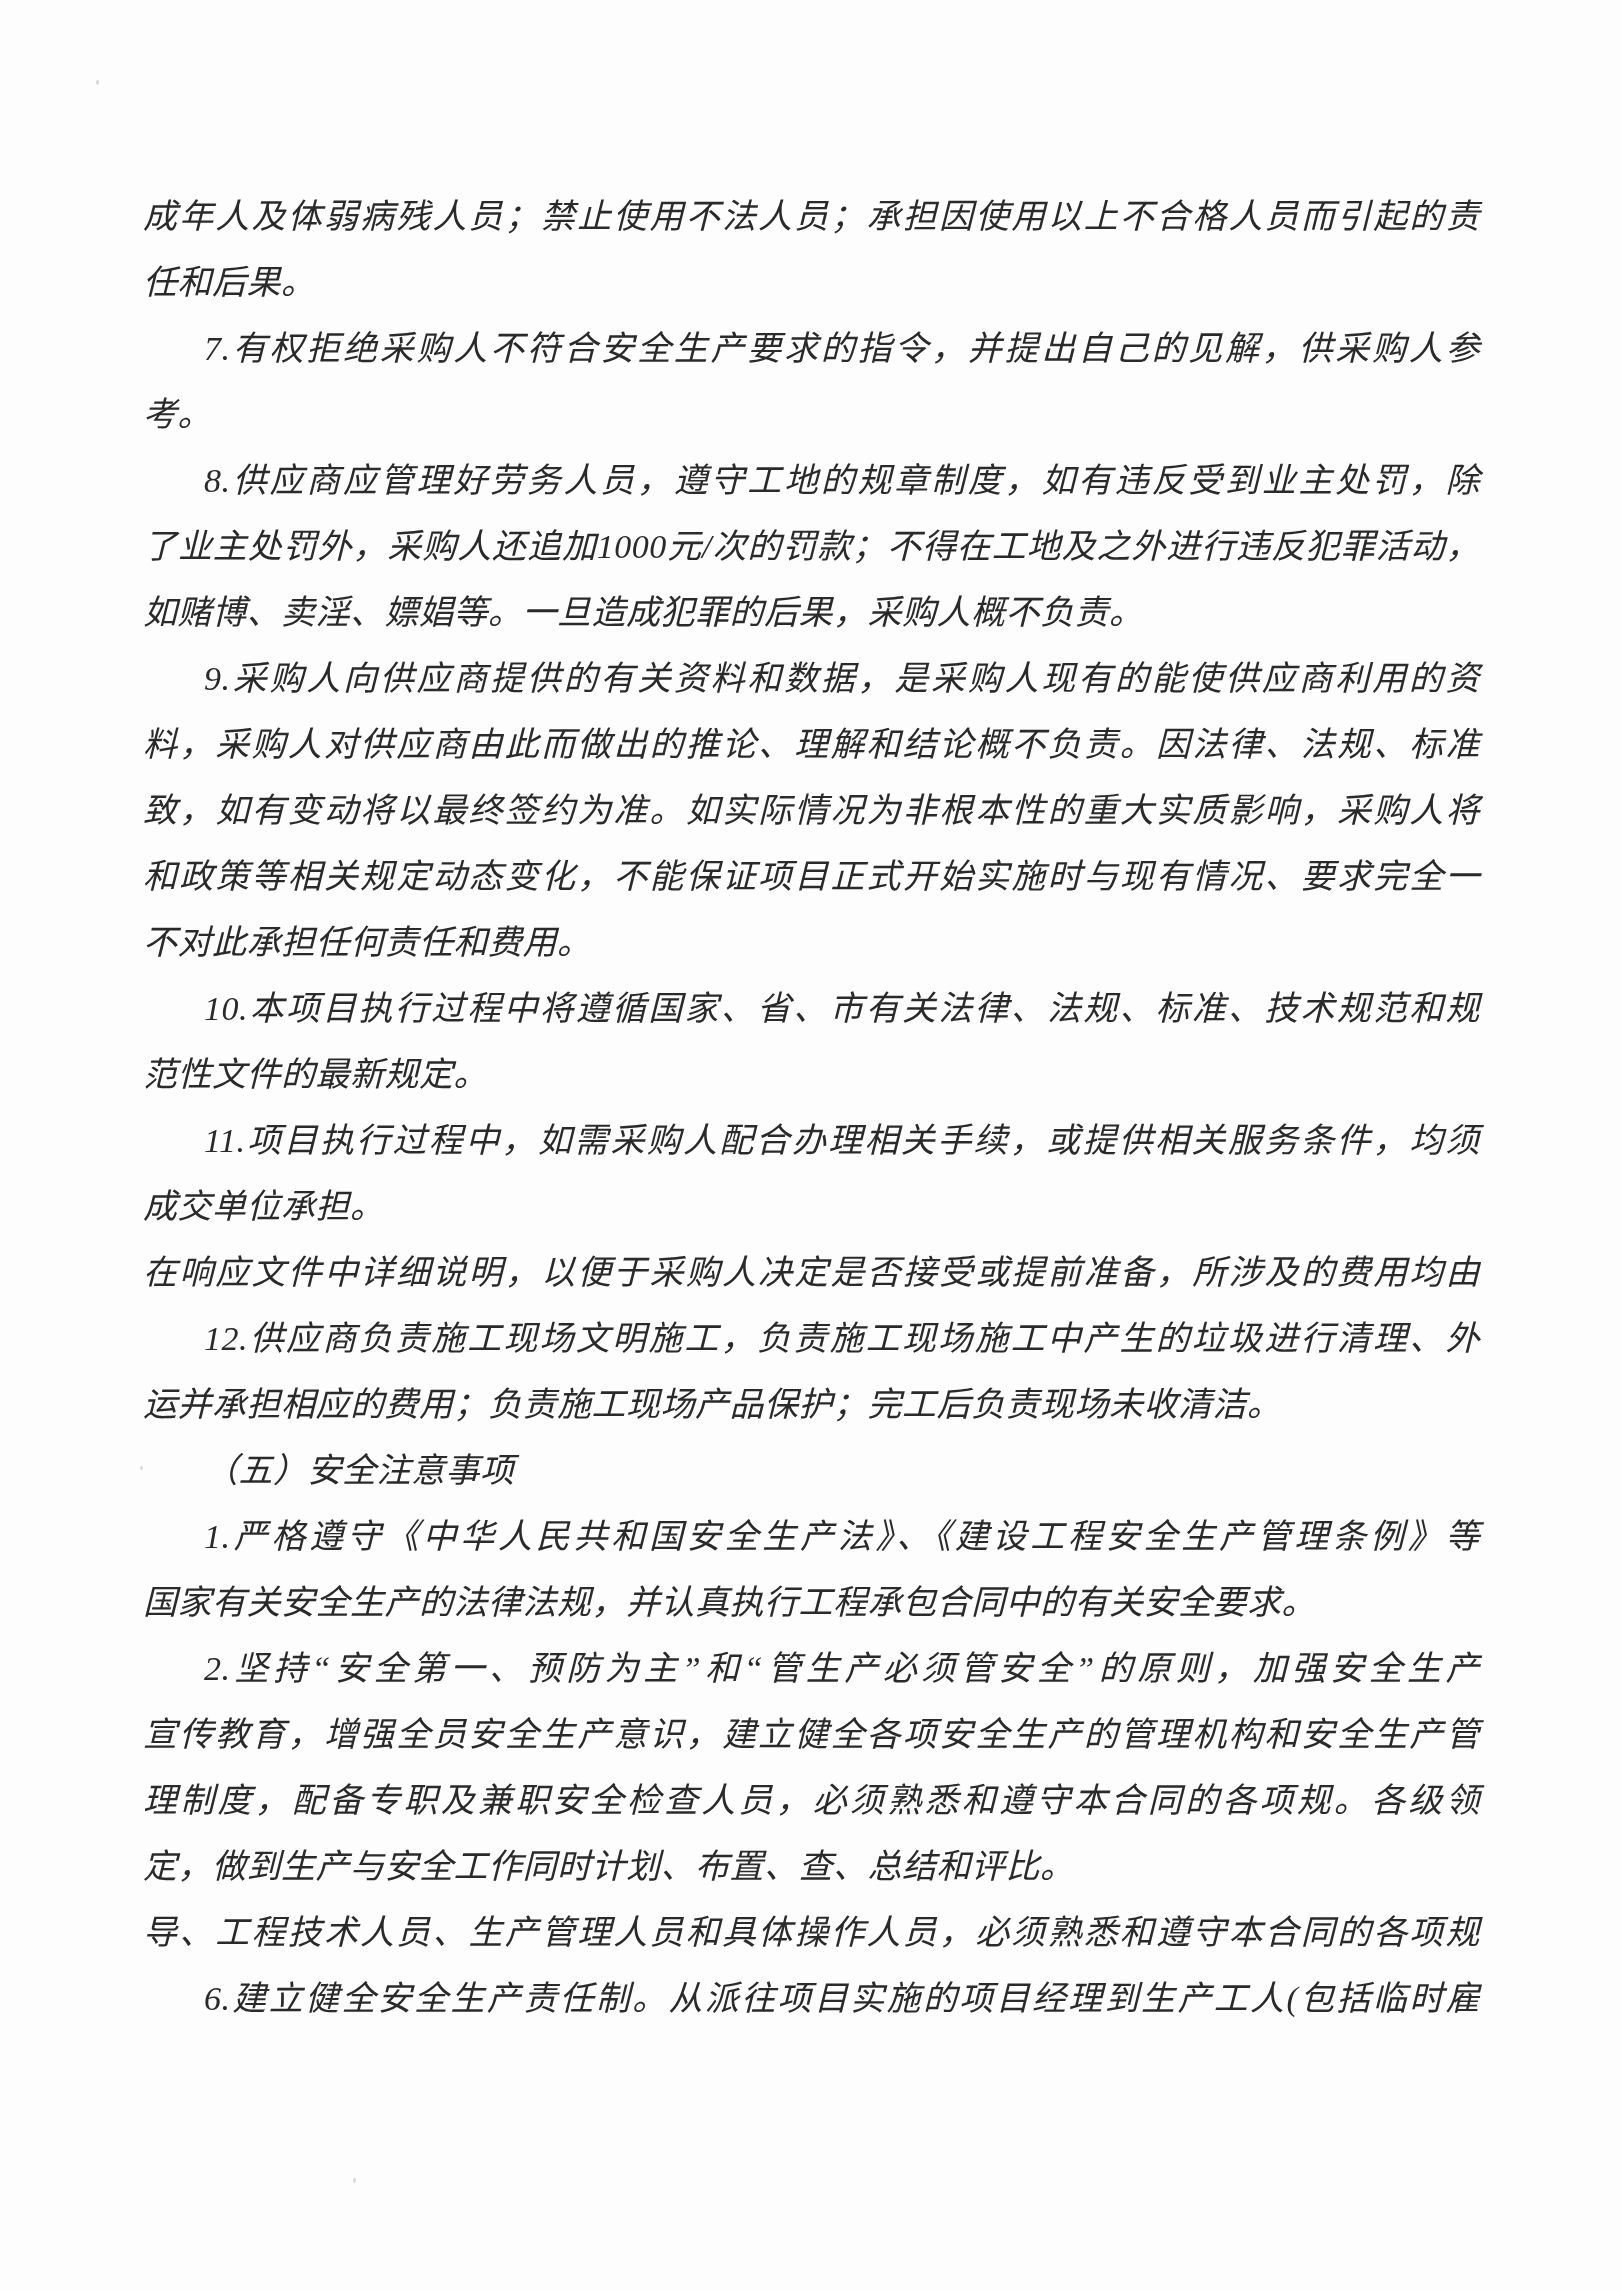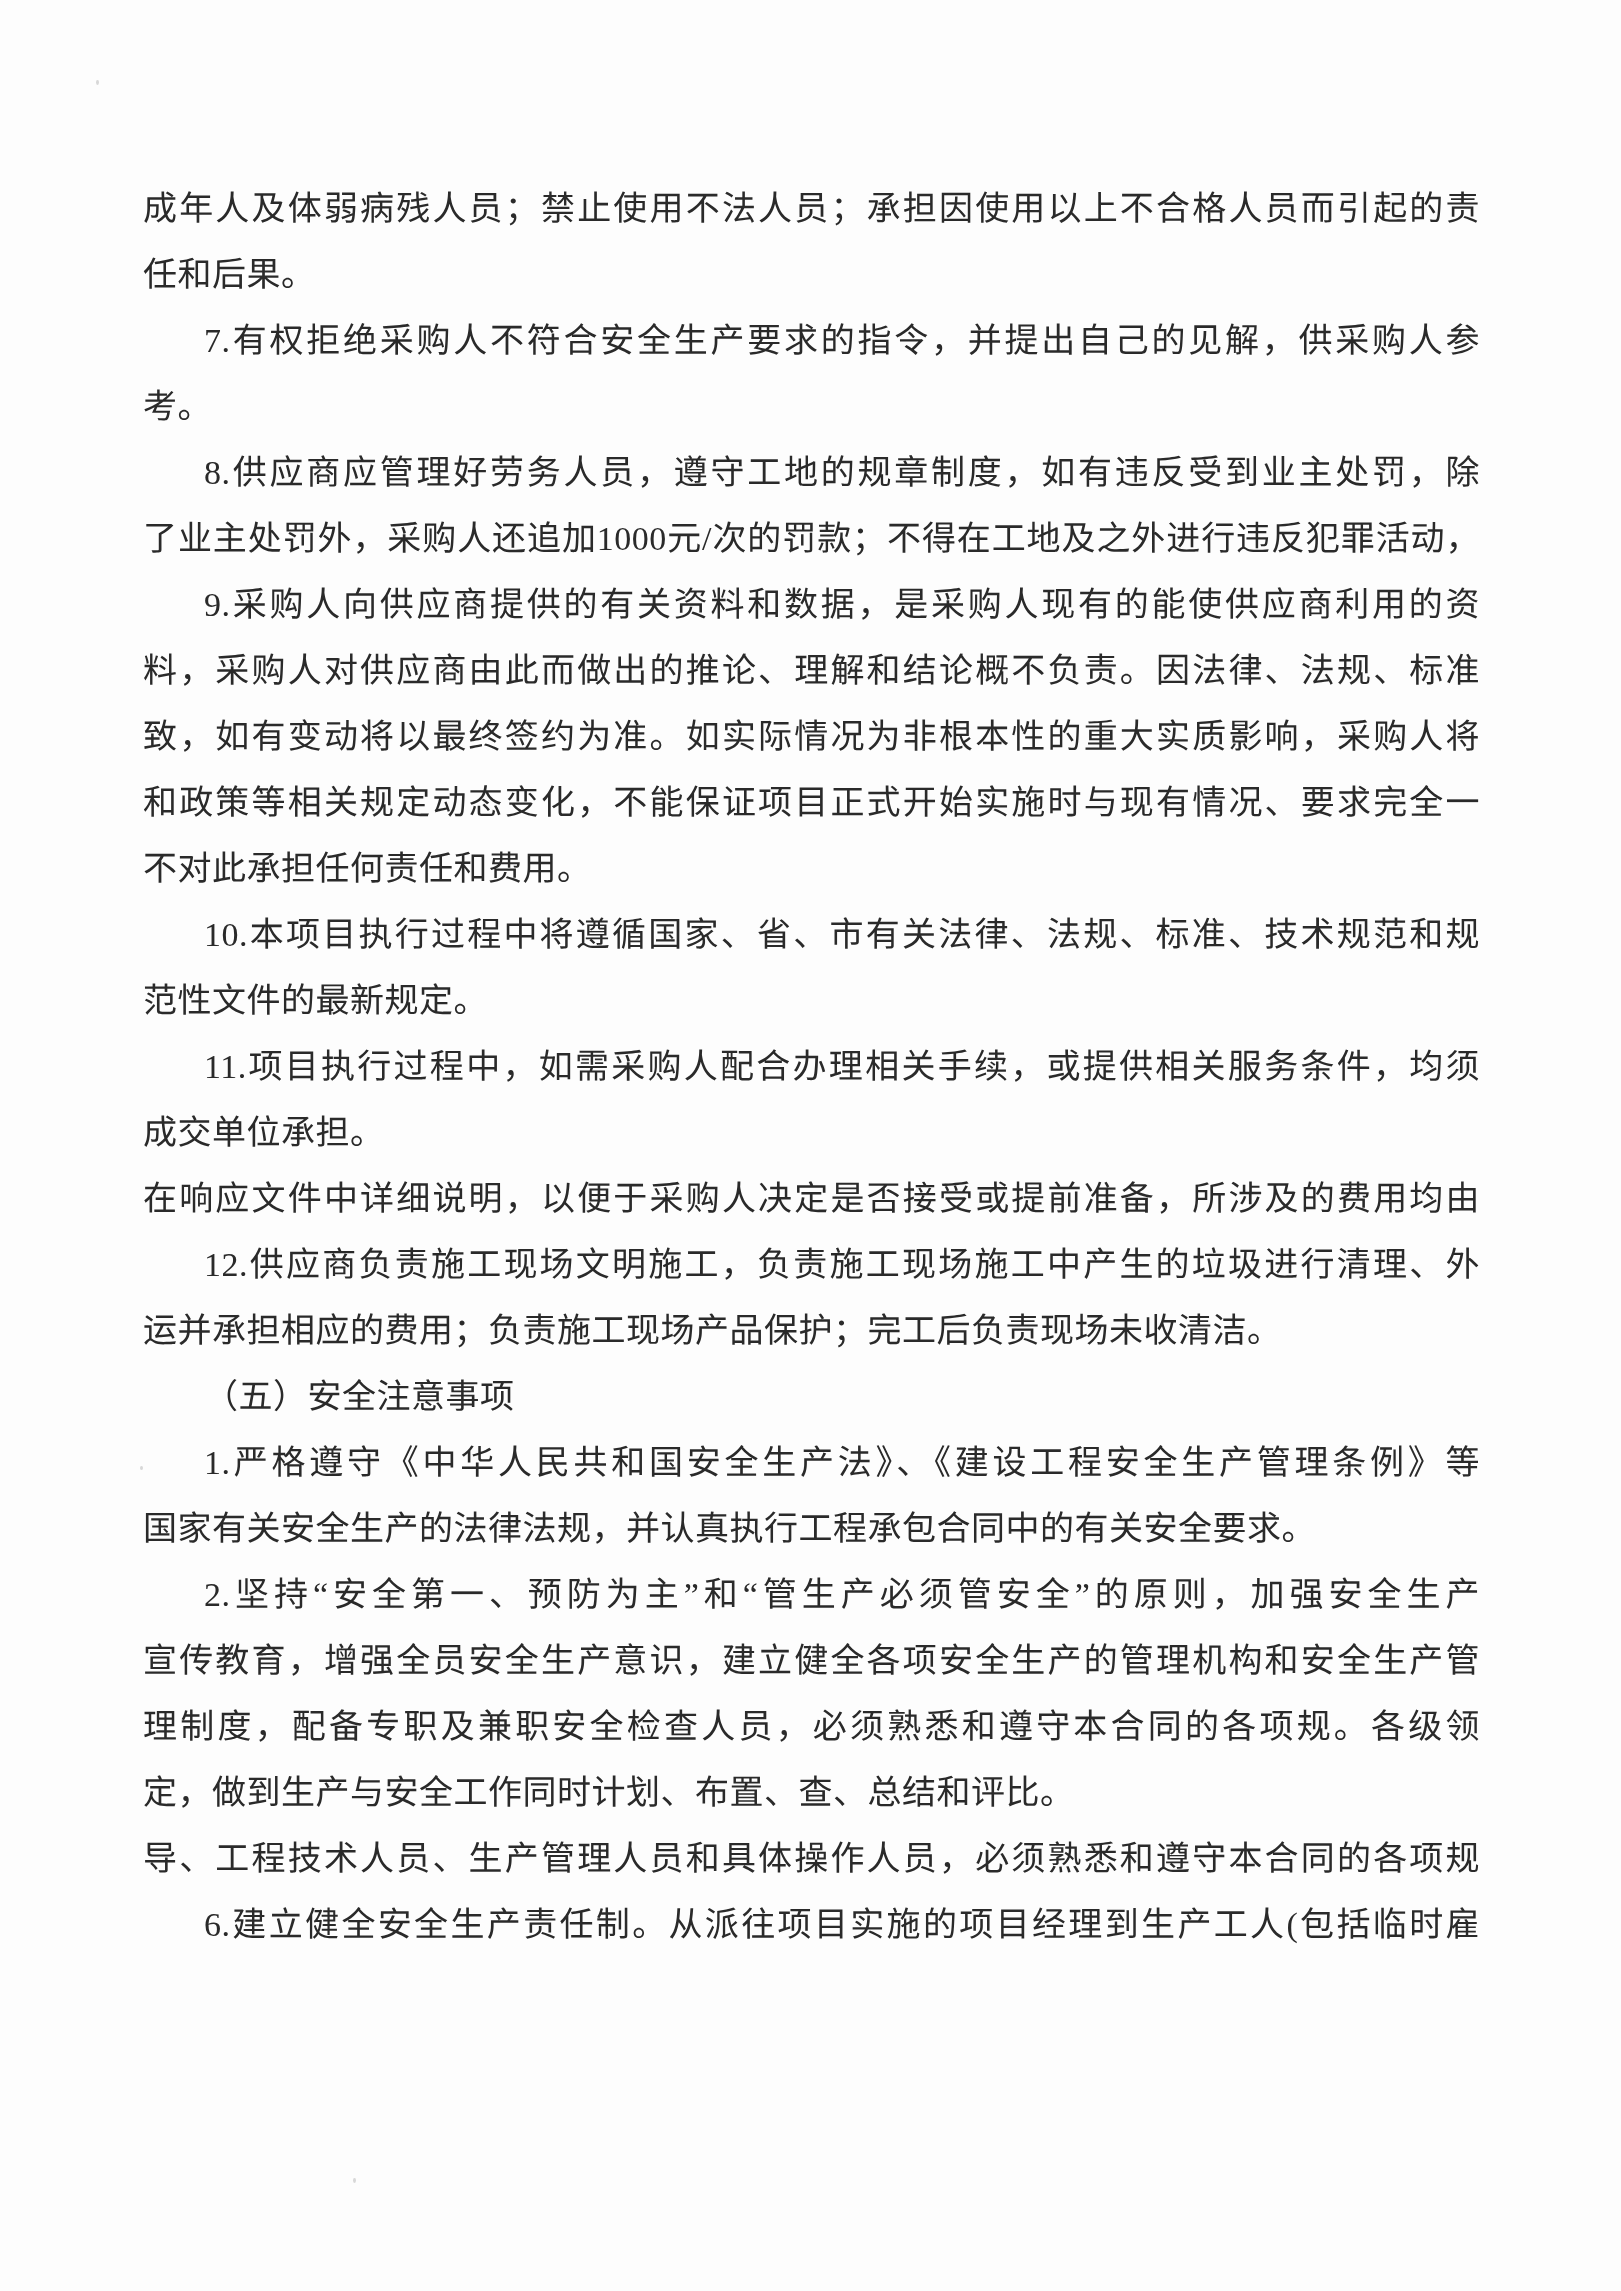--- a/index.html
+++ b/index.html
@@ -12,22 +12,23 @@
     width: 1621px;
     height: 2292px;
     margin: 0 auto;
     background: #fdfdfd;
     overflow: hidden;
     font-family: "Liberation Serif", "DejaVu Serif", serif;
   }
   .textblock {
     position: absolute;
     left: 143px;
-    top: 176px;
+    top: 184px;
     width: 1337px;
+    font-style: italic;
   }
   .ln {
     height: 66px;
     line-height: 66px;
     font-size: 34px;
     color: #2a2a2a;
     letter-spacing: 0.5px;
     white-space: normal;
     overflow: visible;
   }
@@ -64,20 +65,21 @@
   <div class="speck s2"></div>
   <div class="speck s3"></div>
 
   <div class="textblock">
     <div class="ln fill">成年人及体弱病残人员；禁止使用不法人员；承担因使用以上不合格人员而引起的责</div>
     <div class="ln end">任和后果。</div>
     <div class="ln ind fill">7.有权拒绝采购人不符合安全生产要求的指令，并提出自己的见解，供采购人参</div>
     <div class="ln end">考。</div>
     <div class="ln ind fill">8.供应商应管理好劳务人员，遵守工地的规章制度，如有违反受到业主处罚，除</div>
     <div class="ln fill">了业主处罚外，采购人还追加1000元/次的罚款；不得在工地及之外进行违反犯罪活动，</div>
+    <div class="ln end">如赌博、卖淫、嫖娼等。一旦造成犯罪的后果，采购人概不负责。</div>
     <div class="ln ind fill">9.采购人向供应商提供的有关资料和数据，是采购人现有的能使供应商利用的资</div>
     <div class="ln fill">料，采购人对供应商由此而做出的推论、理解和结论概不负责。因法律、法规、标准</div>
     <div class="ln fill">致，如有变动将以最终签约为准。如实际情况为非根本性的重大实质影响，采购人将</div>
     <div class="ln fill">和政策等相关规定动态变化，不能保证项目正式开始实施时与现有情况、要求完全一</div>
     <div class="ln end">不对此承担任何责任和费用。</div>
     <div class="ln ind fill">10.本项目执行过程中将遵循国家、省、市有关法律、法规、标准、技术规范和规</div>
     <div class="ln end">范性文件的最新规定。</div>
     <div class="ln ind fill">11.项目执行过程中，如需采购人配合办理相关手续，或提供相关服务条件，均须</div>
     <div class="ln end">成交单位承担。</div>
     <div class="ln fill">在响应文件中详细说明，以便于采购人决定是否接受或提前准备，所涉及的费用均由</div>

